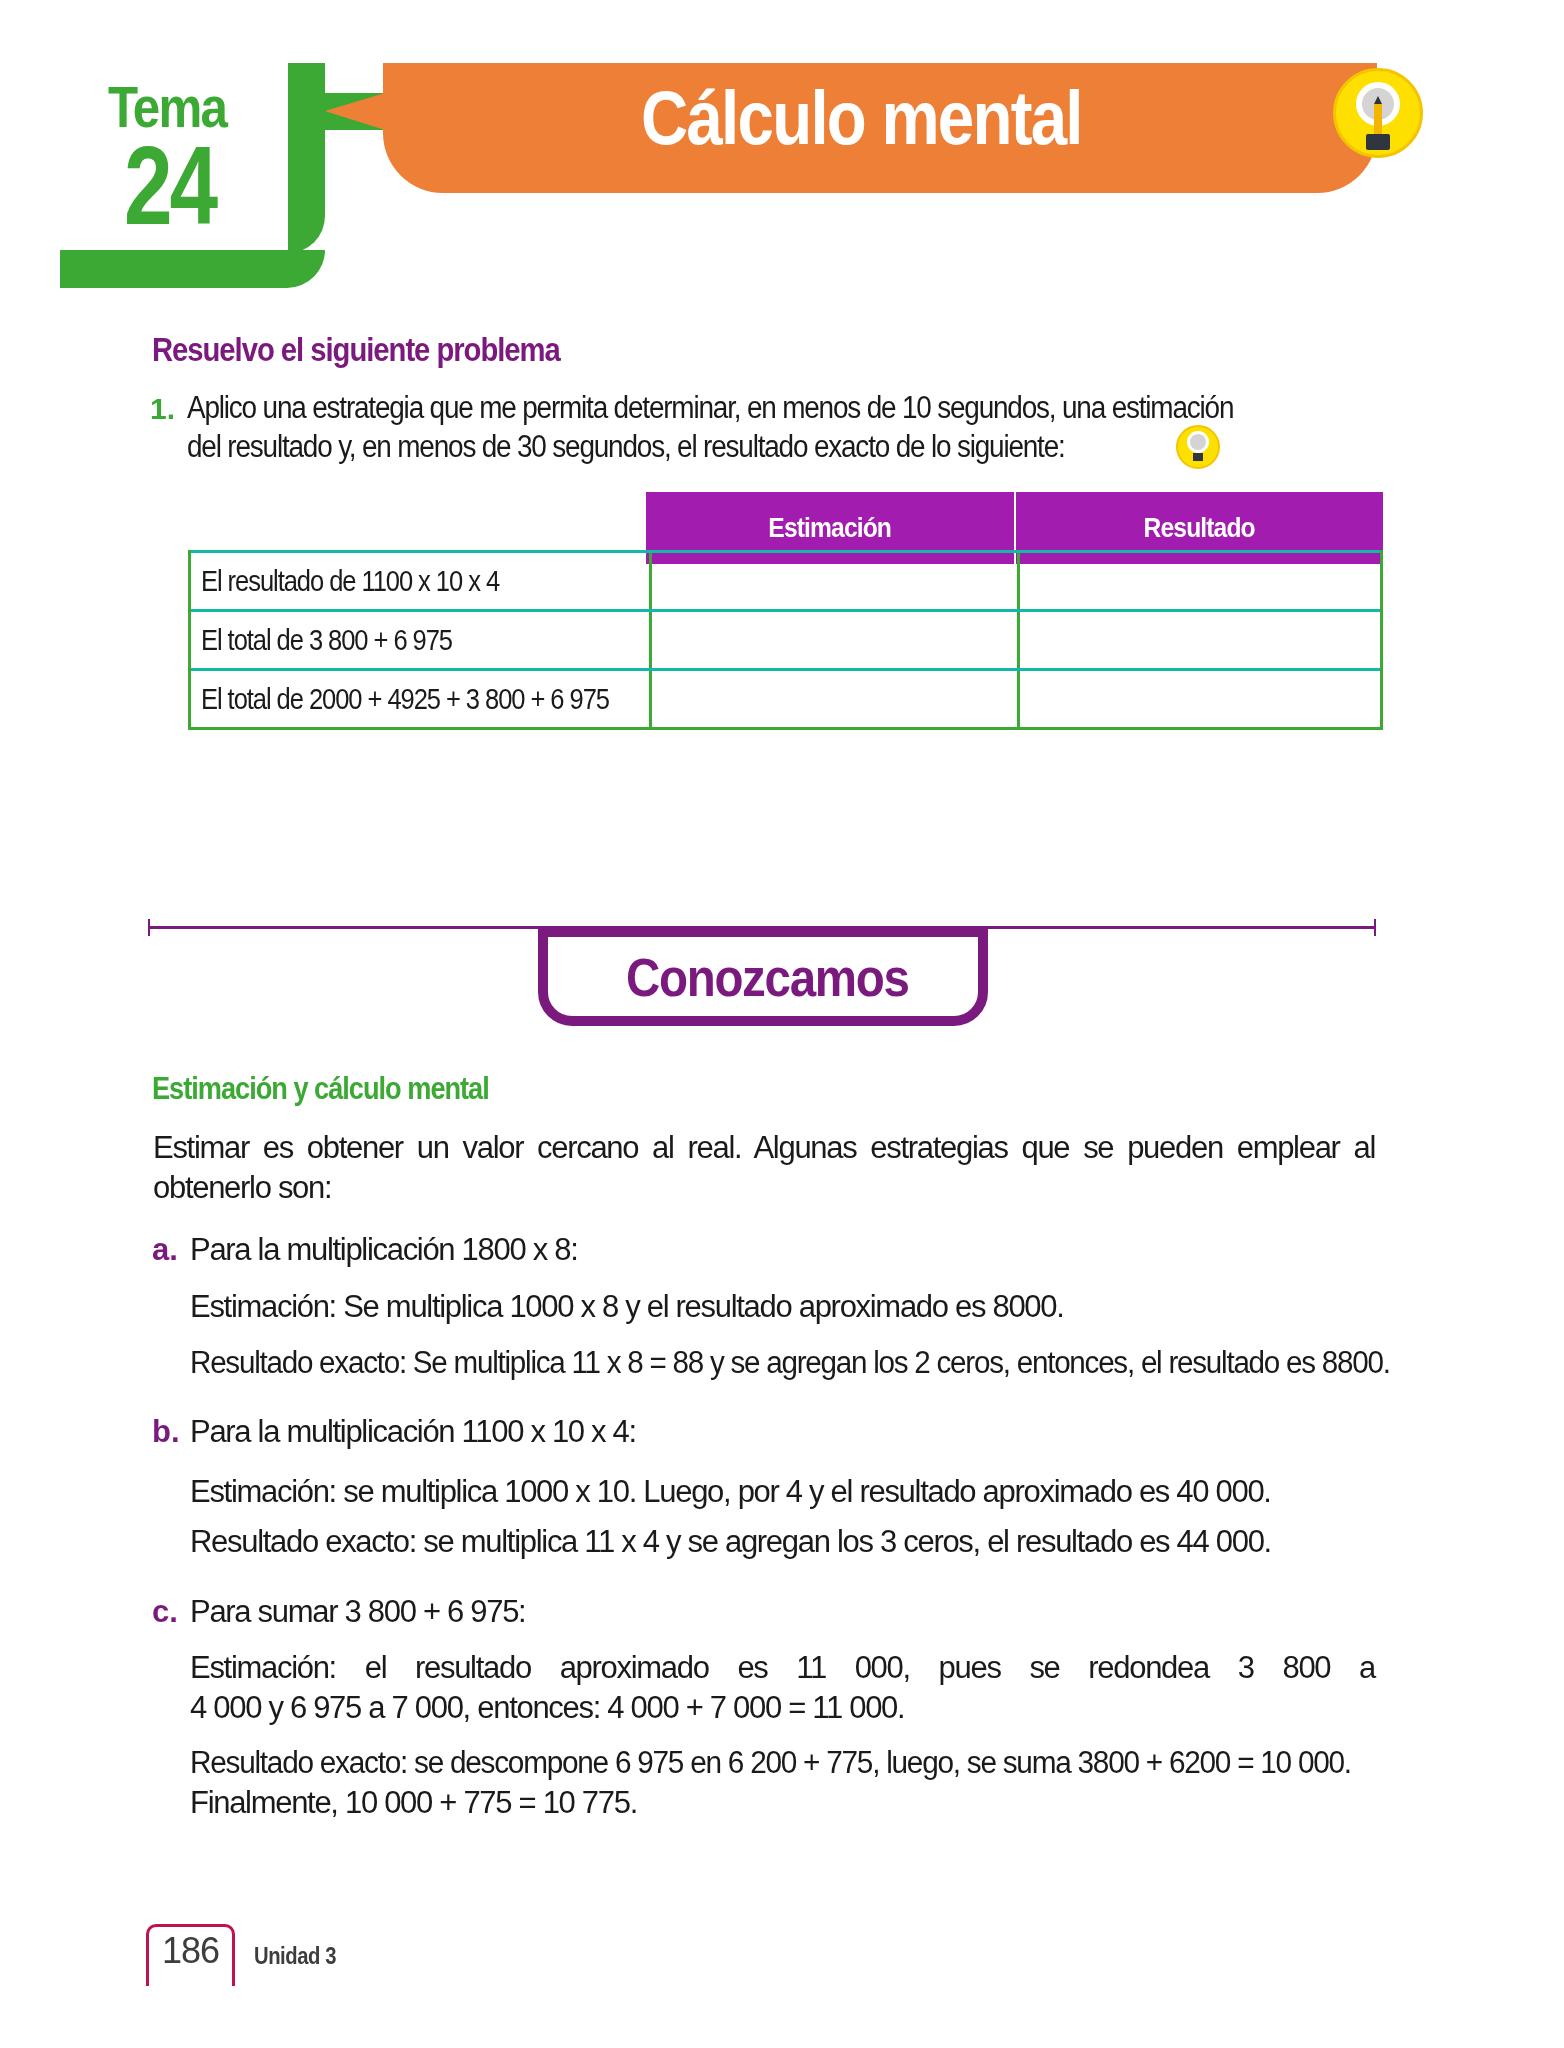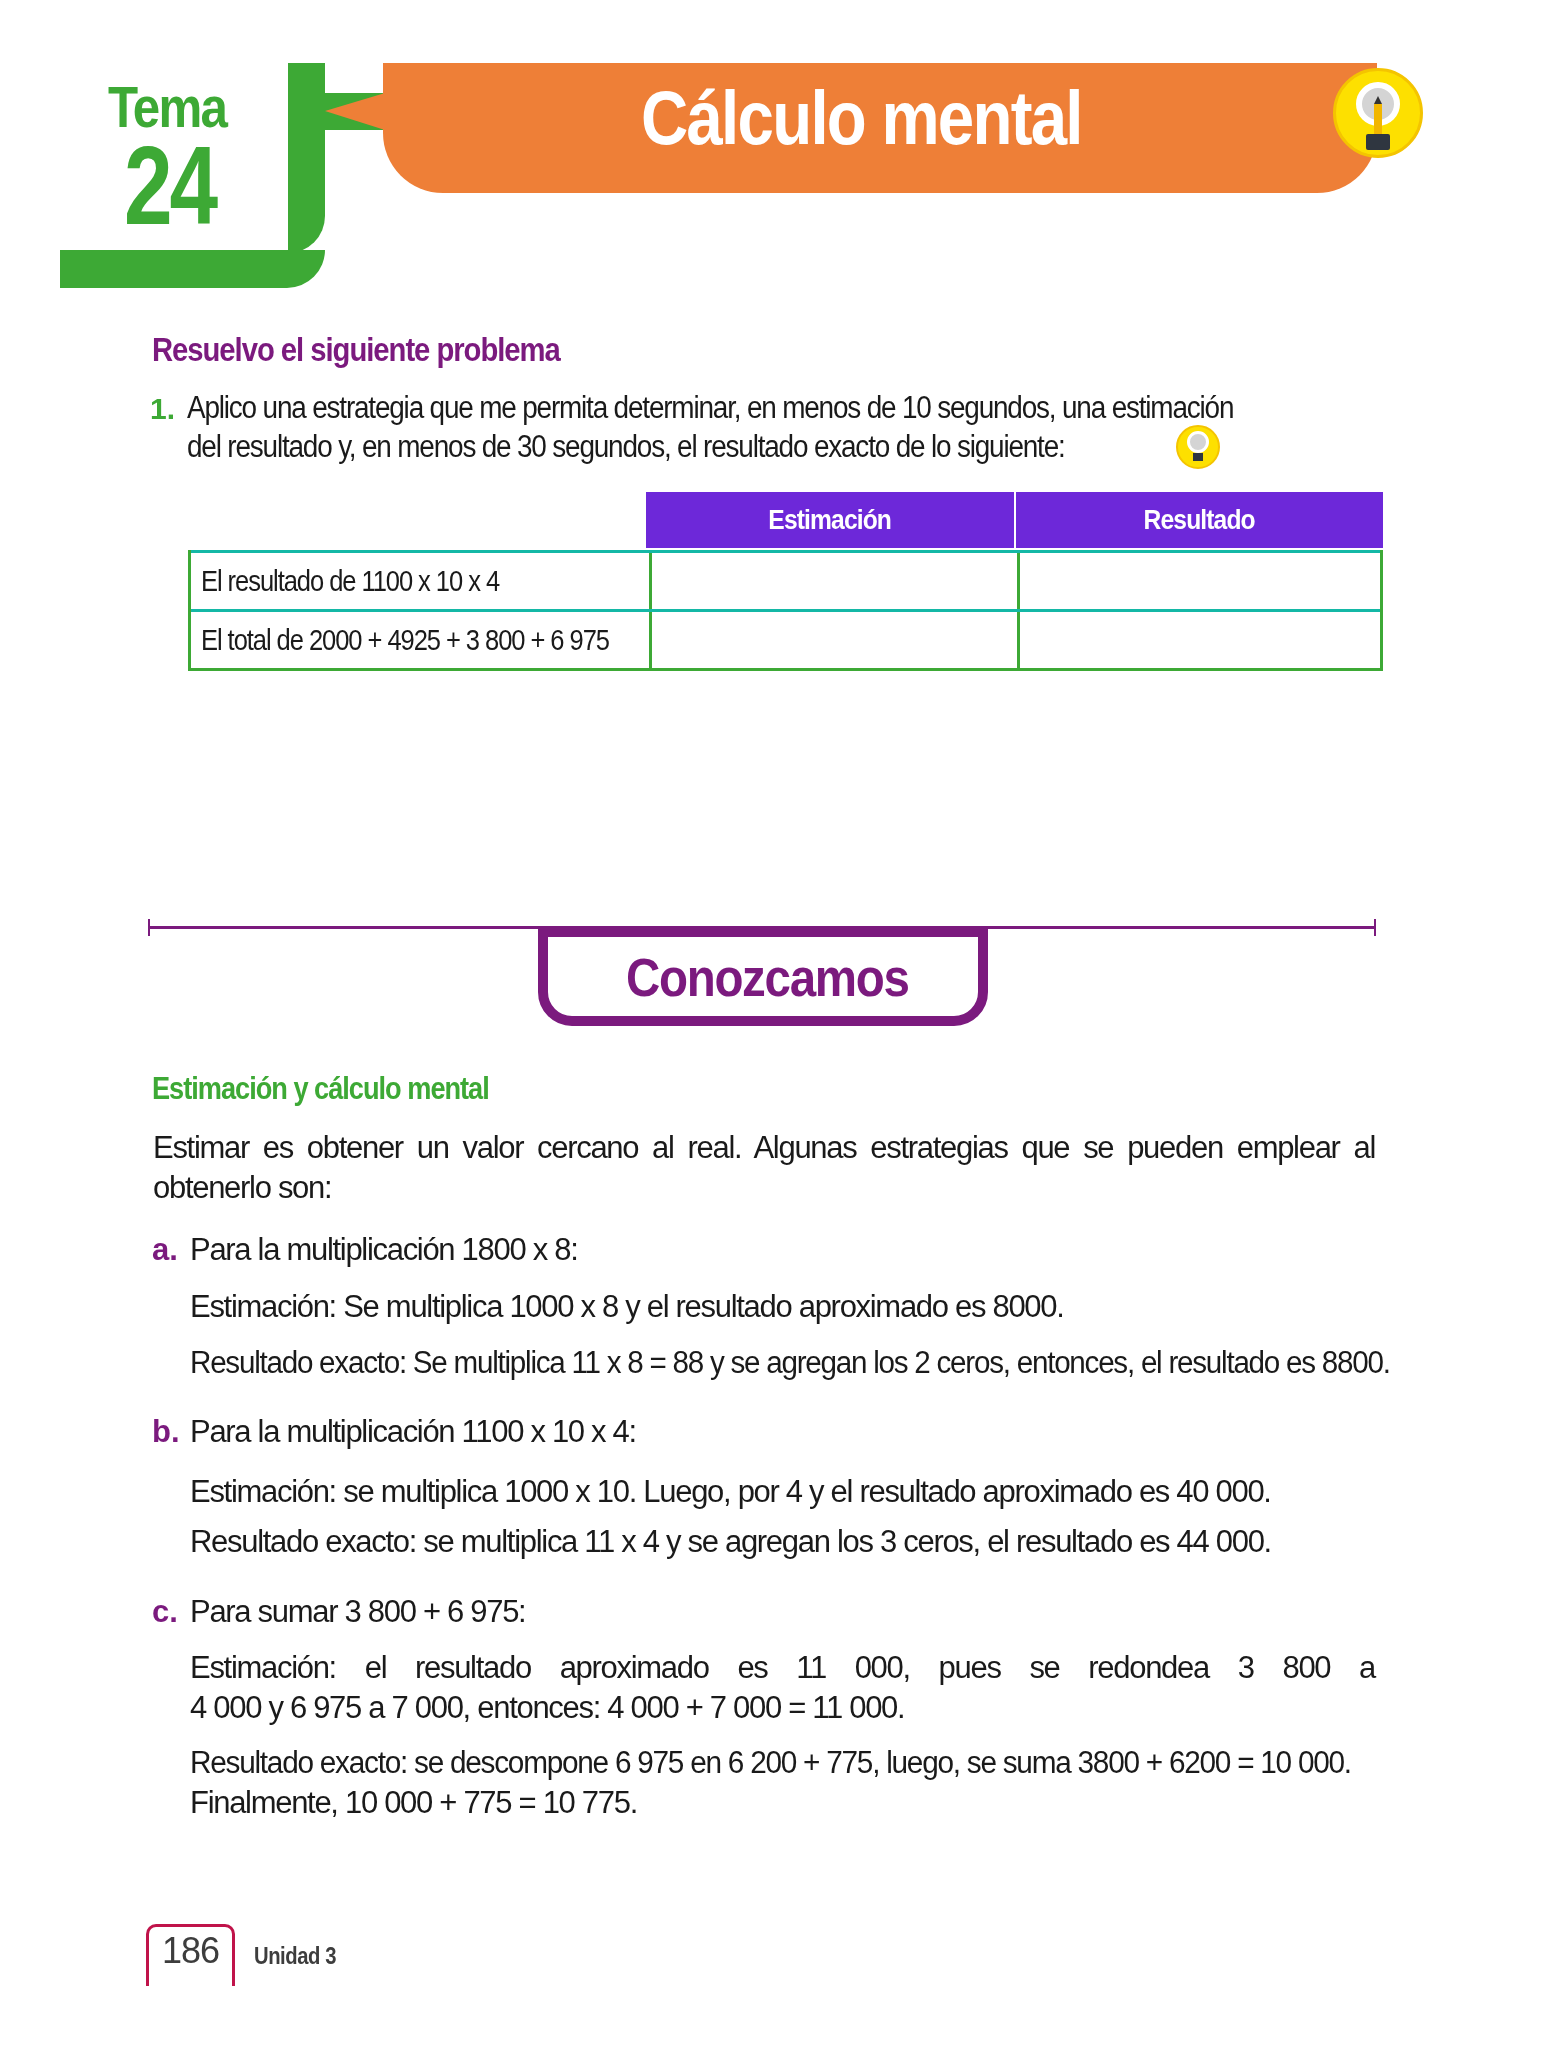--- a/index.html
+++ b/index.html
@@ -31,21 +31,21 @@
 
   
   .h-purple { left: 152px; top: 330px; font-size: 34px; font-weight: bold; color: #7b1a7e; letter-spacing: -1.2px; transform: scaleX(0.86); transform-origin: left top; white-space: nowrap; }
   .num-1 { left: 150px; top: 392px; font-size: 30px; font-weight: bold; color: #3da935; }
   .line { font-size: 31px; letter-spacing: -1.3px; white-space: nowrap; line-height: 1; transform: scaleX(0.9); transform-origin: left top; }
   .bulb-small { left: 1176px; top: 425px; width: 44px; height: 44px; border-radius: 50%; background: #fde000; border: 2px solid #f4c400; box-sizing: border-box; }
   .bulb-small-glass { left: 1187px; top: 431px; width: 22px; height: 22px; border-radius: 50%; background: #d4d4d4; border: 3px solid #fff; box-sizing: border-box; }
   .bulb-small-base { left: 1193px; top: 453px; width: 10px; height: 8px; background: #2f3640; }
 
   
-  .tbl-head { left: 646px; top: 492px; width: 737px; height: 56px; background: #6d28d9; display: flex; }
+  .tbl-head { left: 646px; top: 492px; width: 737px; height: 72px; background: #a21caf; display: flex; }
   .tbl-head .th { flex: 1; display: flex; align-items: center; justify-content: center; color: #fff; font-weight: bold; font-size: 28px; letter-spacing: -1px; }
   .tbl-head .th + .th { border-left: 2px solid #ffffff; }
   .tbl-head .th span { display: inline-block; transform: scaleX(0.88); }
   .tbl-body { left: 188px; top: 550px; width: 1195px; border: 3px solid #3da935; border-top: none; box-sizing: border-box; }
   .tbl-row { display: flex; height: 59px; border-top: 3px solid #14b8a6; box-sizing: border-box; }
   .tbl-row .c0 { width: 458px; display: flex; align-items: center; padding-left: 10px; box-sizing: border-box; font-size: 29px; letter-spacing: -1.2px; white-space: nowrap; }
   .tbl-row .c0 span { display: inline-block; transform: scaleX(0.88); transform-origin: left center; }
   .tbl-row .c1 { width: 365px; border-left: 3px solid #3da935; }
   .tbl-row .c2 { flex: 1; border-left: 3px solid #3da935; }
 
@@ -109,20 +109,27 @@
 <div class="abs tbl-body">
   <div class="tbl-row">
     <div class="c0">
         <span>El resultado de 1100 x 10 x 4</span>
       </div>
     <div class="c1"></div>
     <div class="c2"></div>
   </div>
   <div class="tbl-row">
     <div class="c0">
+        <span>El total de 3 800 + 6 975</span>
+      </div>
+    <div class="c1"></div>
+    <div class="c2"></div>
+  </div>
+  <div class="tbl-row">
+    <div class="c0">
         <span>El total de 2000 + 4925 + 3 800 + 6 975</span>
       </div>
     <div class="c1"></div>
     <div class="c2"></div>
   </div>
 </div>
 
 <div class="abs rule"></div>
 <div class="abs rule-cap-l"></div>
 <div class="abs rule-cap-r"></div>

